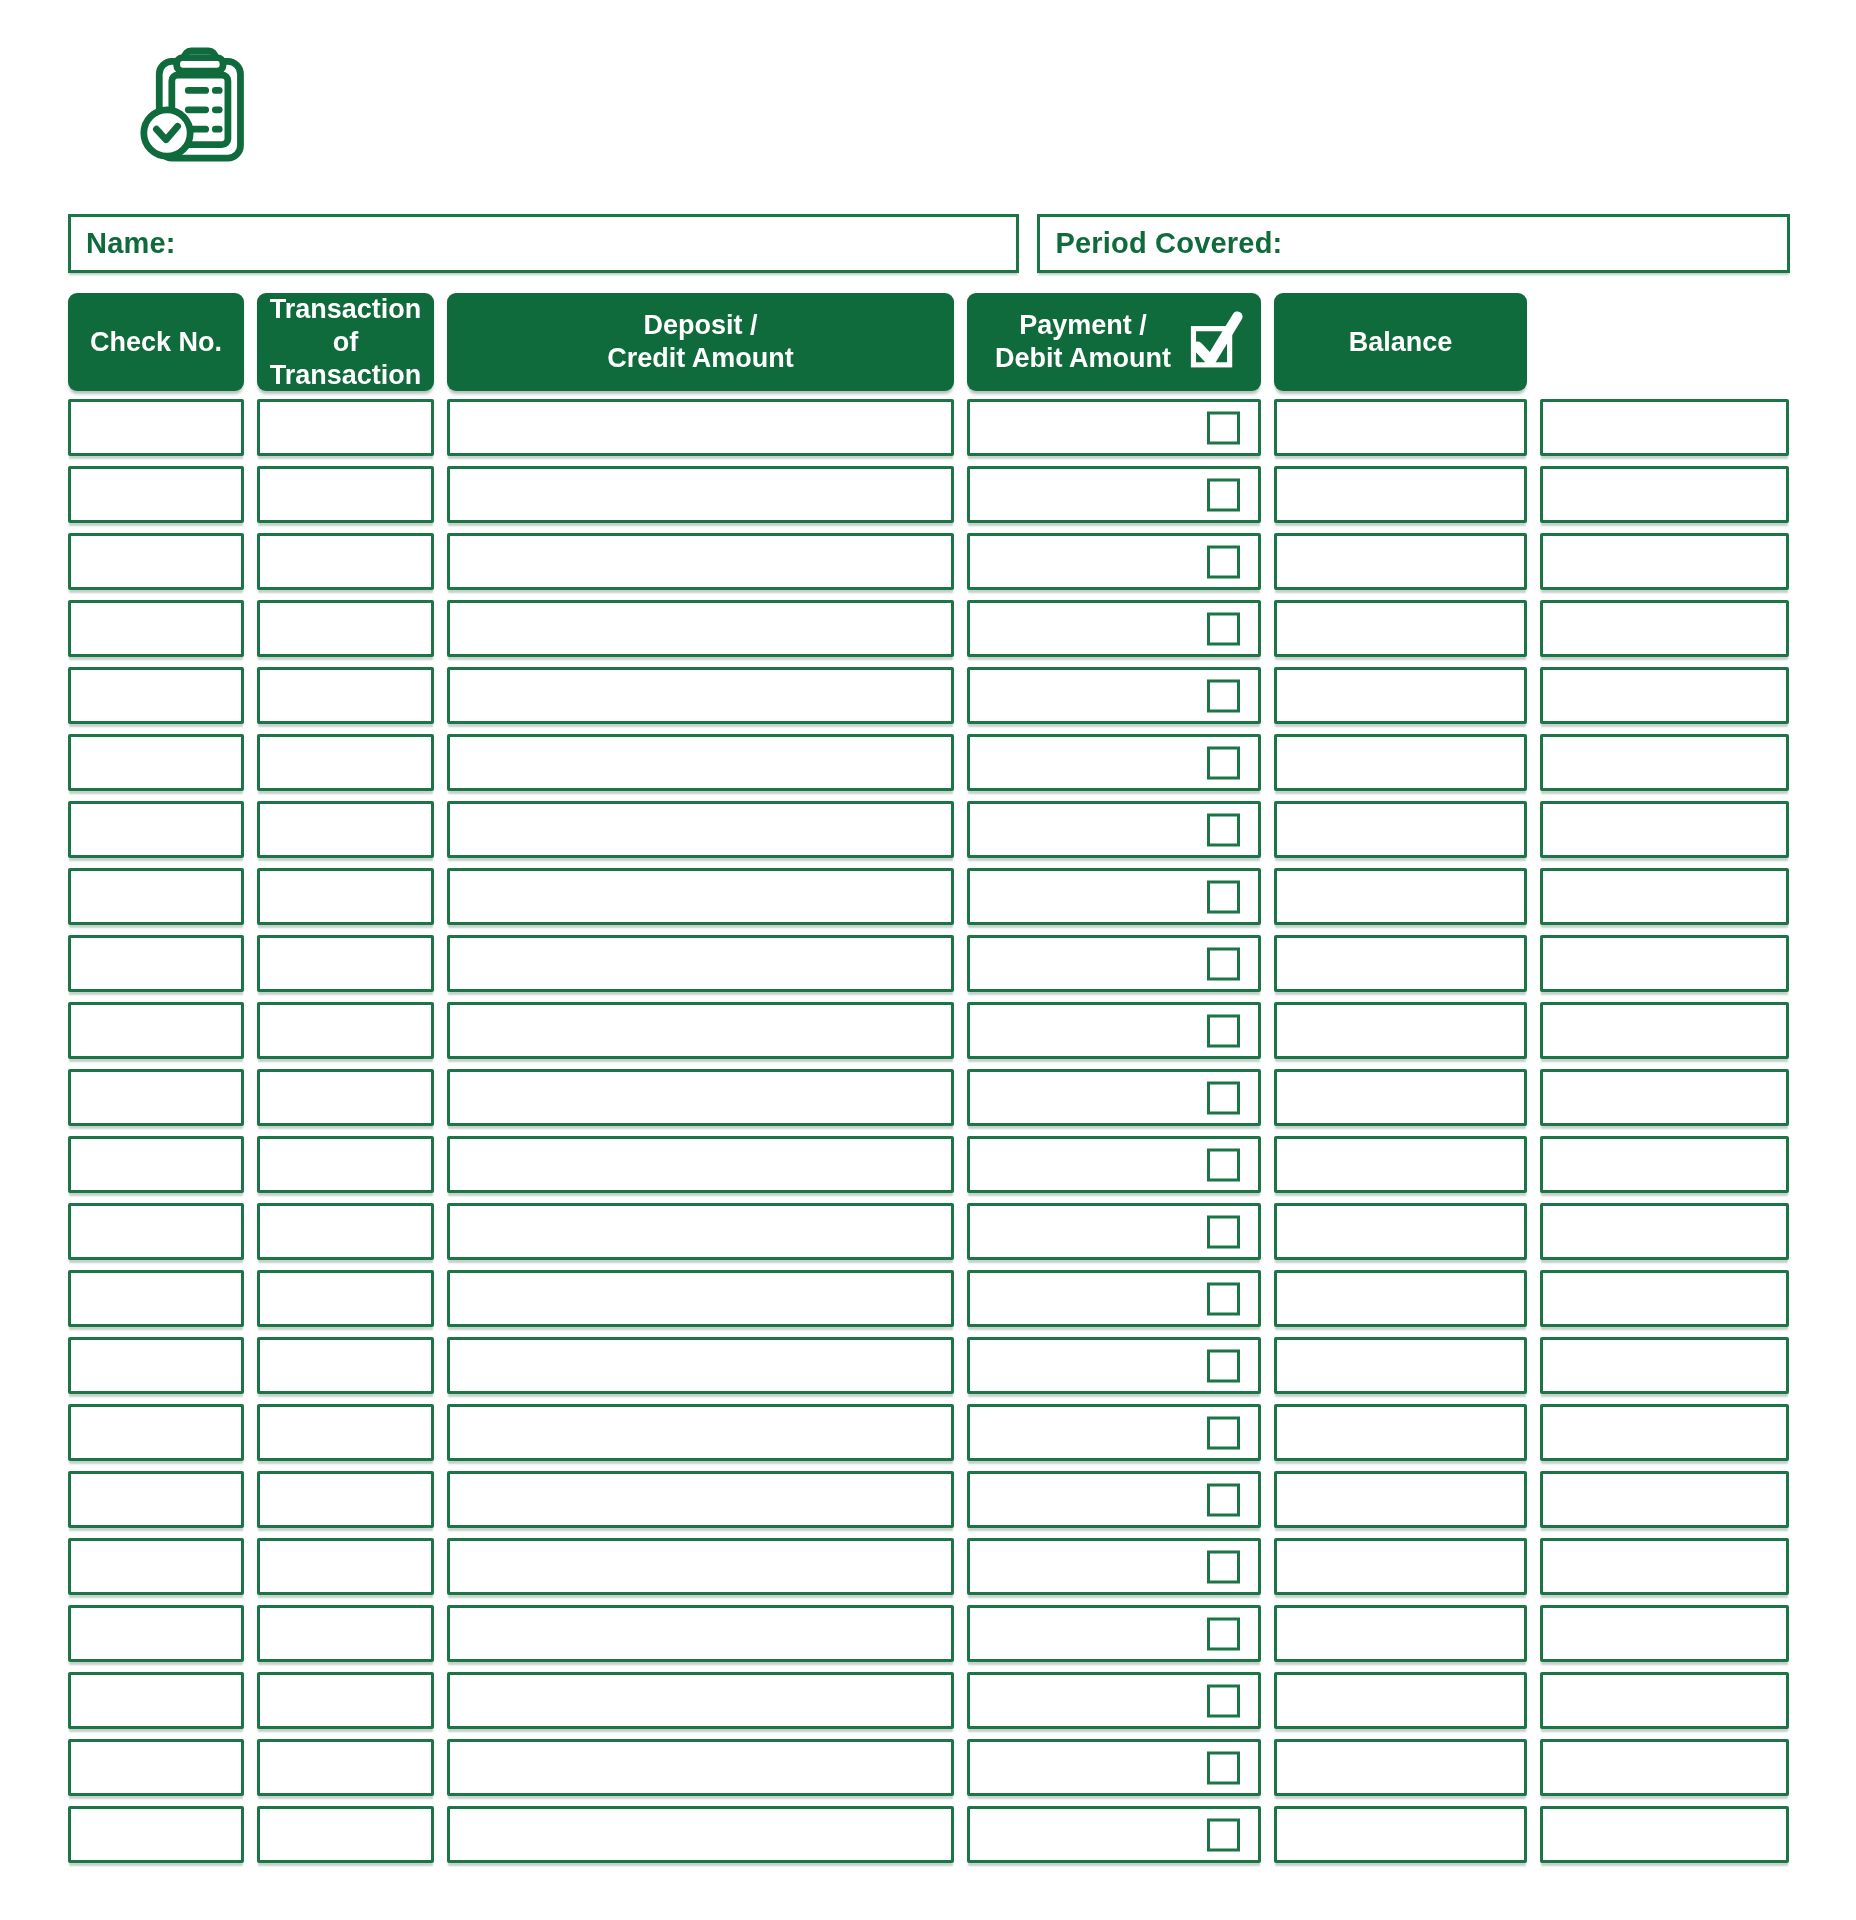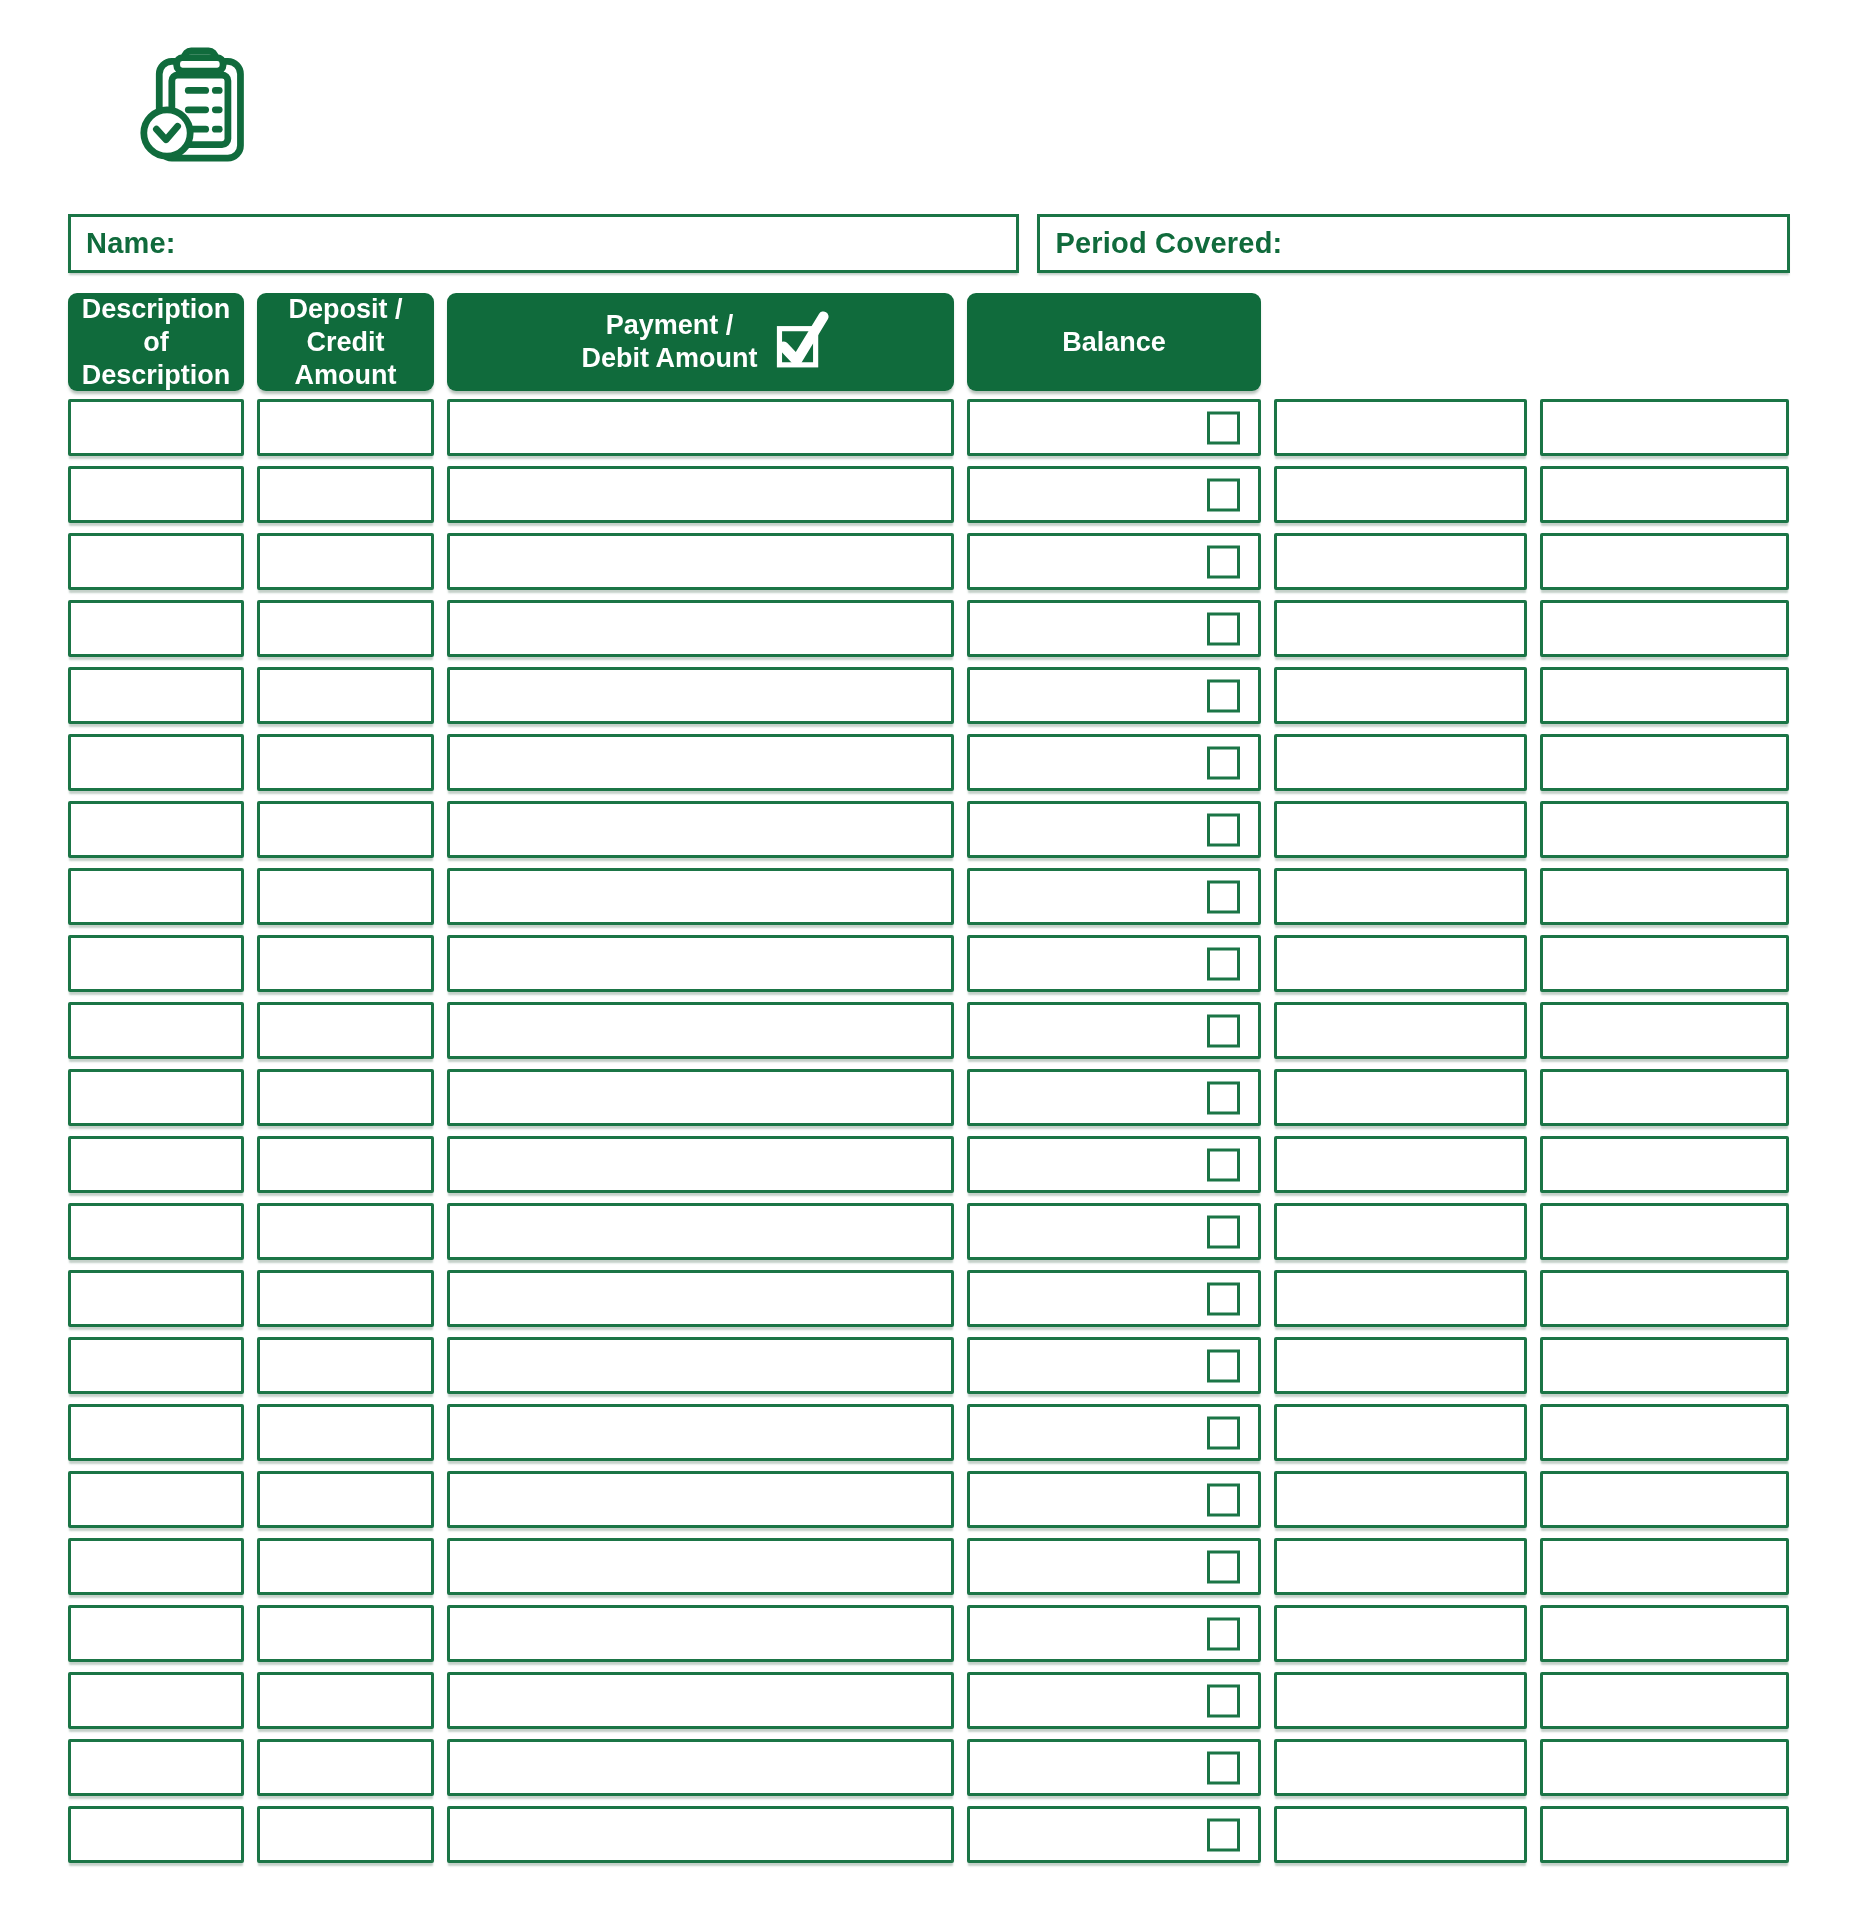--- a/index.html
+++ b/index.html
@@ -121,21 +121,22 @@
     <span class="info-label">Name:</span>
     <span class="info-value"></span>
   </div>
   <div class="info-box period">
     <span class="info-label">Period Covered:</span>
     <span class="info-value"></span>
   </div>
 </div>
 
 <div class="grid thead">
-  <div class="th">Description of Description</div>
+  <div class="th">Check No.</div>
+  <div class="th">Transaction of Transaction</div>
   <div class="th">Deposit /
 Credit Amount</div>
   <div class="th payment">
     <span>Payment /
 Debit Amount</span>
     <svg class="header-checkbox" viewBox="0 0 64 72" fill="none" xmlns="http://www.w3.org/2000/svg">
       <rect x="7" y="24" width="42" height="42" stroke="#FFFFFF" stroke-width="6"></rect>
       <path d="M12 45 L27 61 L58 10" stroke="#FFFFFF" stroke-width="12" stroke-linecap="round" stroke-linejoin="round"></path>
     </svg>
   </div>

